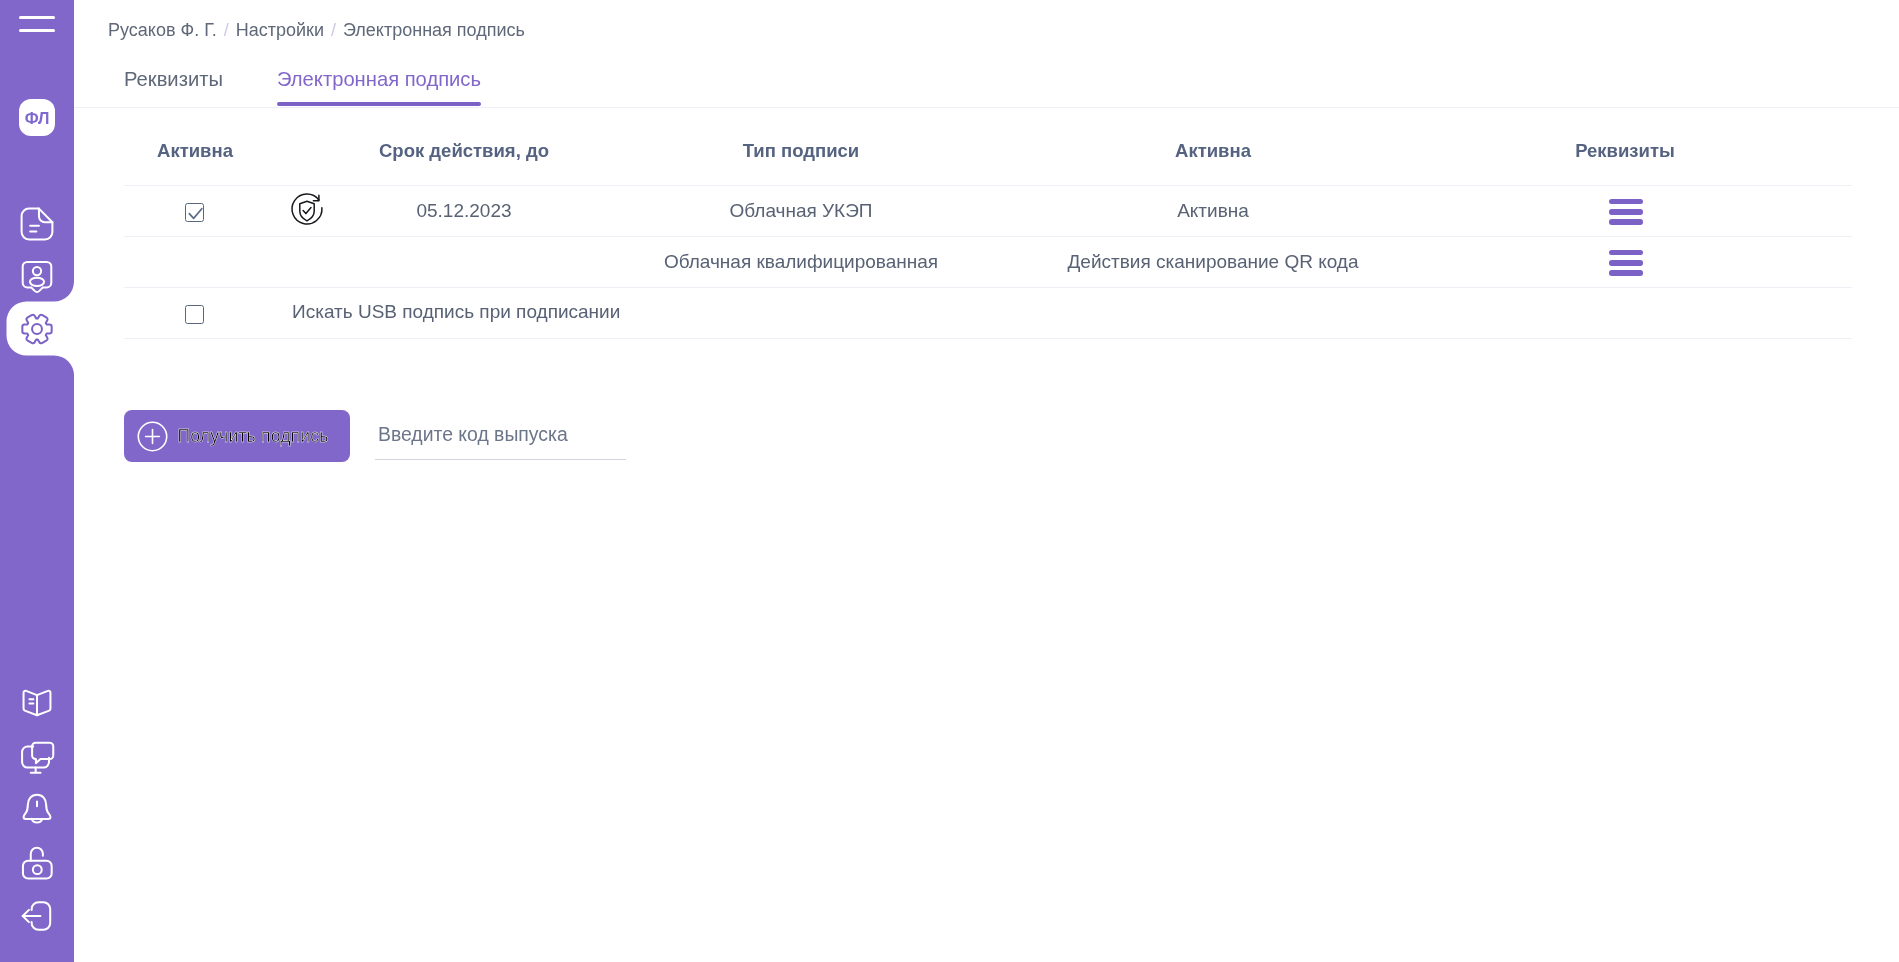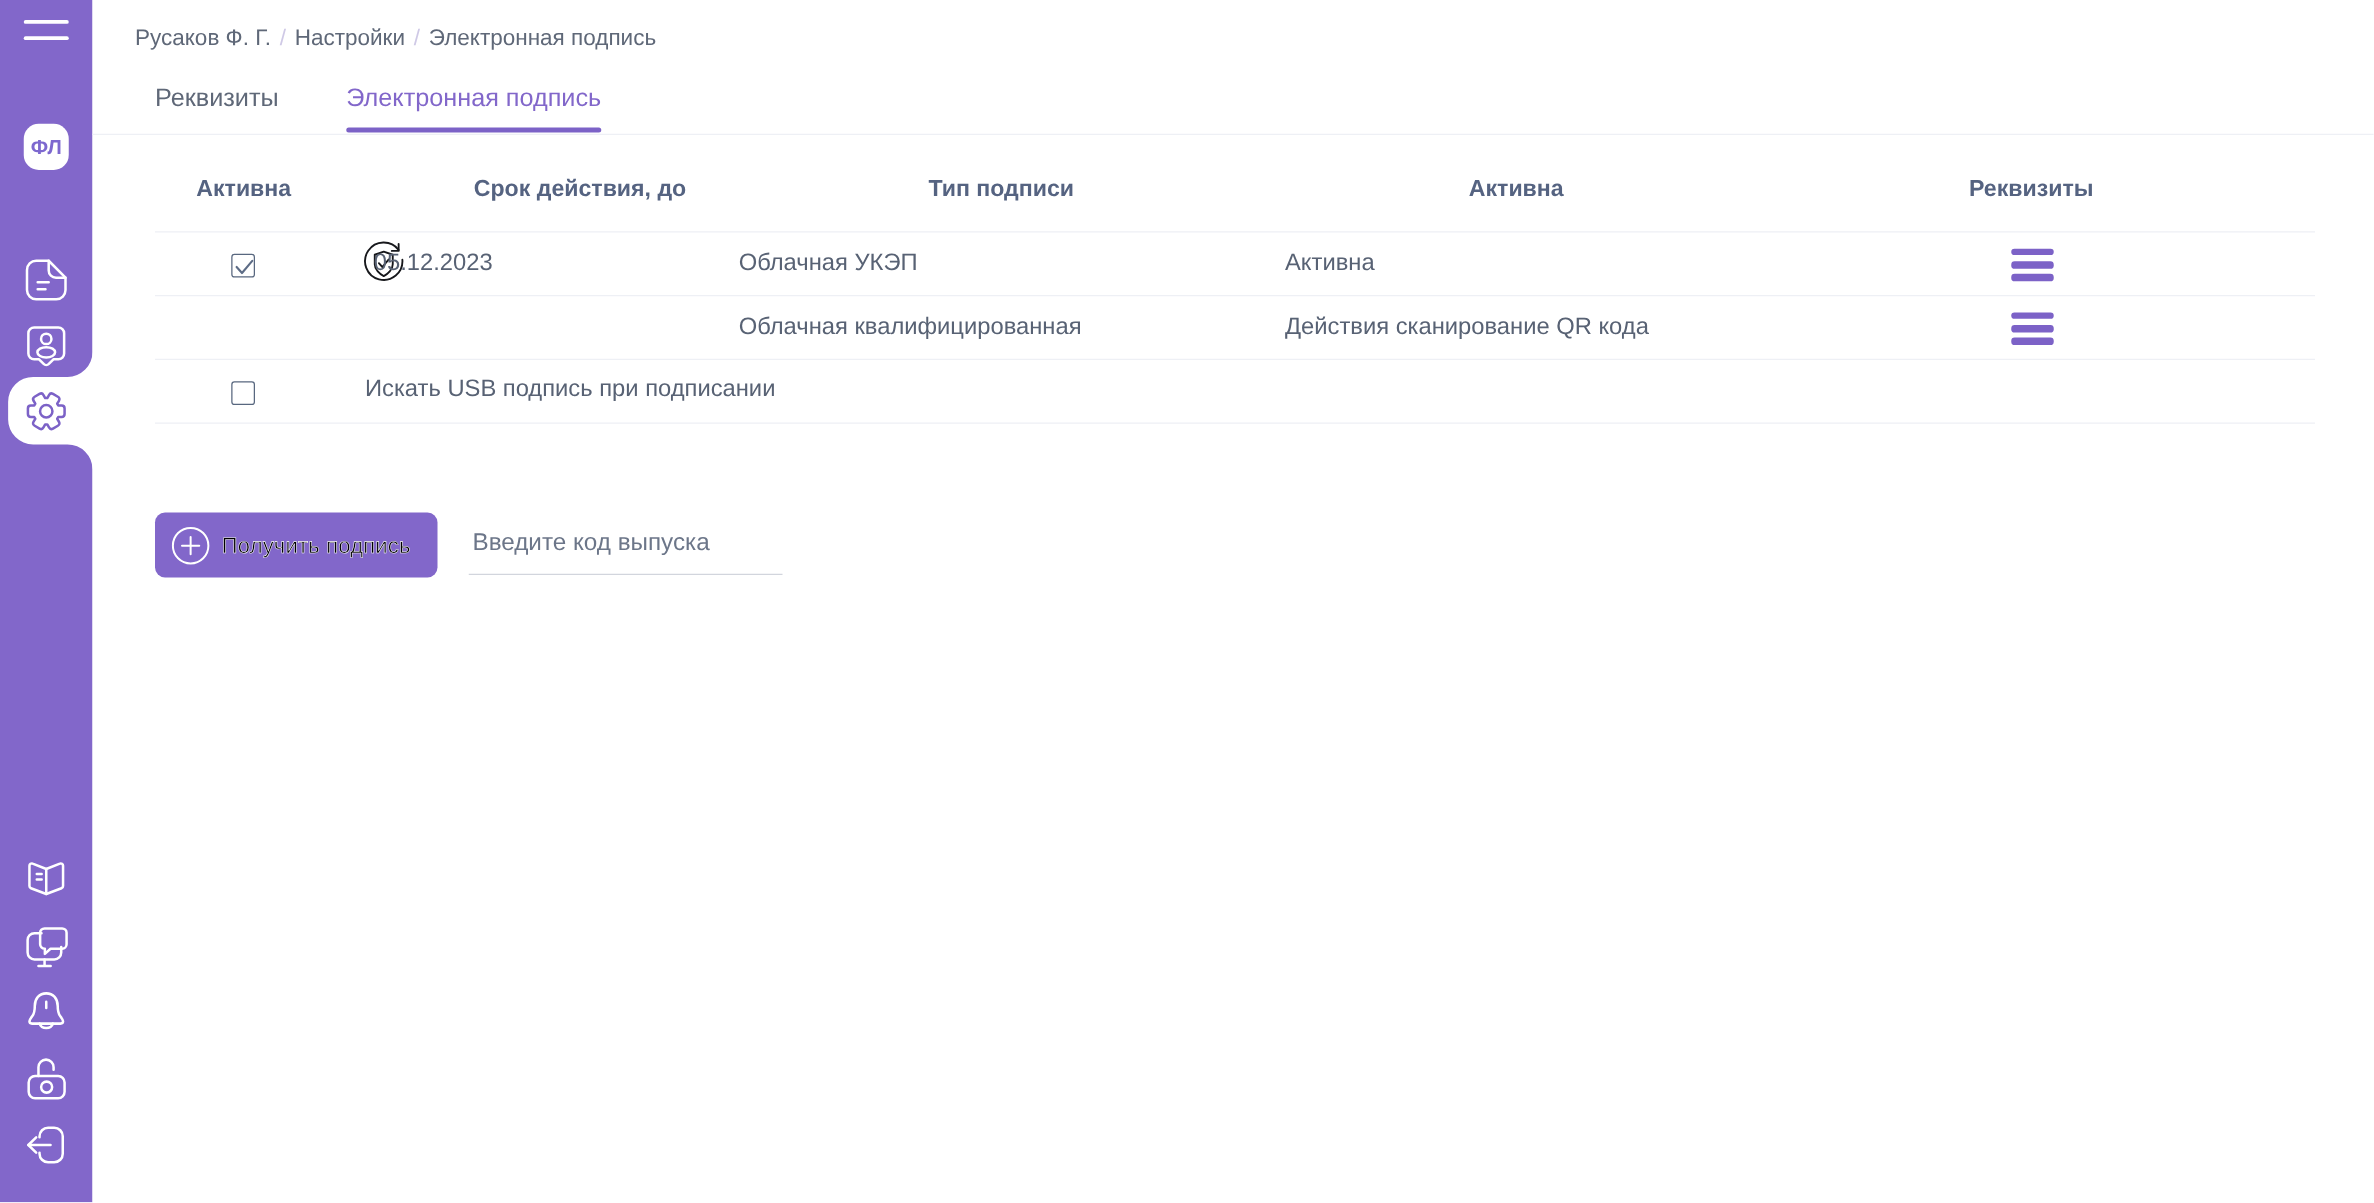--- a/index.html
+++ b/index.html
@@ -26,21 +26,21 @@
   .crumbs .sep{color:#cfc9e6;padding:0 7px}
   .tabs{position:absolute;left:50px;top:65.5px;height:44px}
   .tab{position:absolute;top:0;font-size:20.2px;line-height:26px;color:#5f6878;white-space:nowrap}
   .tab.active{color:#8267ca}
   .tab .ul{position:absolute;left:0;right:0;top:36.5px;height:4px;border-radius:2px;background:#7c62c7}
   .tabs-rule{position:absolute;left:0;top:107px;width:1825px;height:1px;background:#eef0f5}
 
   
   .th{position:absolute;top:140px;font-size:18.5px;font-weight:700;color:#556381;white-space:nowrap;text-align:center}
   .rule{position:absolute;left:50px;height:1px;background:#eef0f5;width:1728px}
-  .cell{position:absolute;font-size:19px;color:#586274;white-space:nowrap;text-align:left}
+  .cell{position:absolute;font-size:19px;color:#586274;white-space:nowrap;text-align:center}
   .cbox{position:absolute;width:19.2px;height:19.2px;border:1.5px solid #58677f;border-radius:2.5px;background:#fff}
   .cbox svg{position:absolute;left:-1.3px;top:-1.3px}
   .menu-ico{position:absolute;width:34.5px;height:25.5px}
   .menu-ico i{position:absolute;left:0;width:34.5px;height:5.3px;border-radius:2.7px;background:#7c62c7}
   .menu-ico i:nth-child(1){top:0}
   .menu-ico i:nth-child(2){top:10.1px}
   .menu-ico i:nth-child(3){top:20.2px}
 
   
   .btn{position:absolute;left:50.4px;top:410px;width:226px;height:52px;background:#8267ca;border:none;border-radius:8px;

